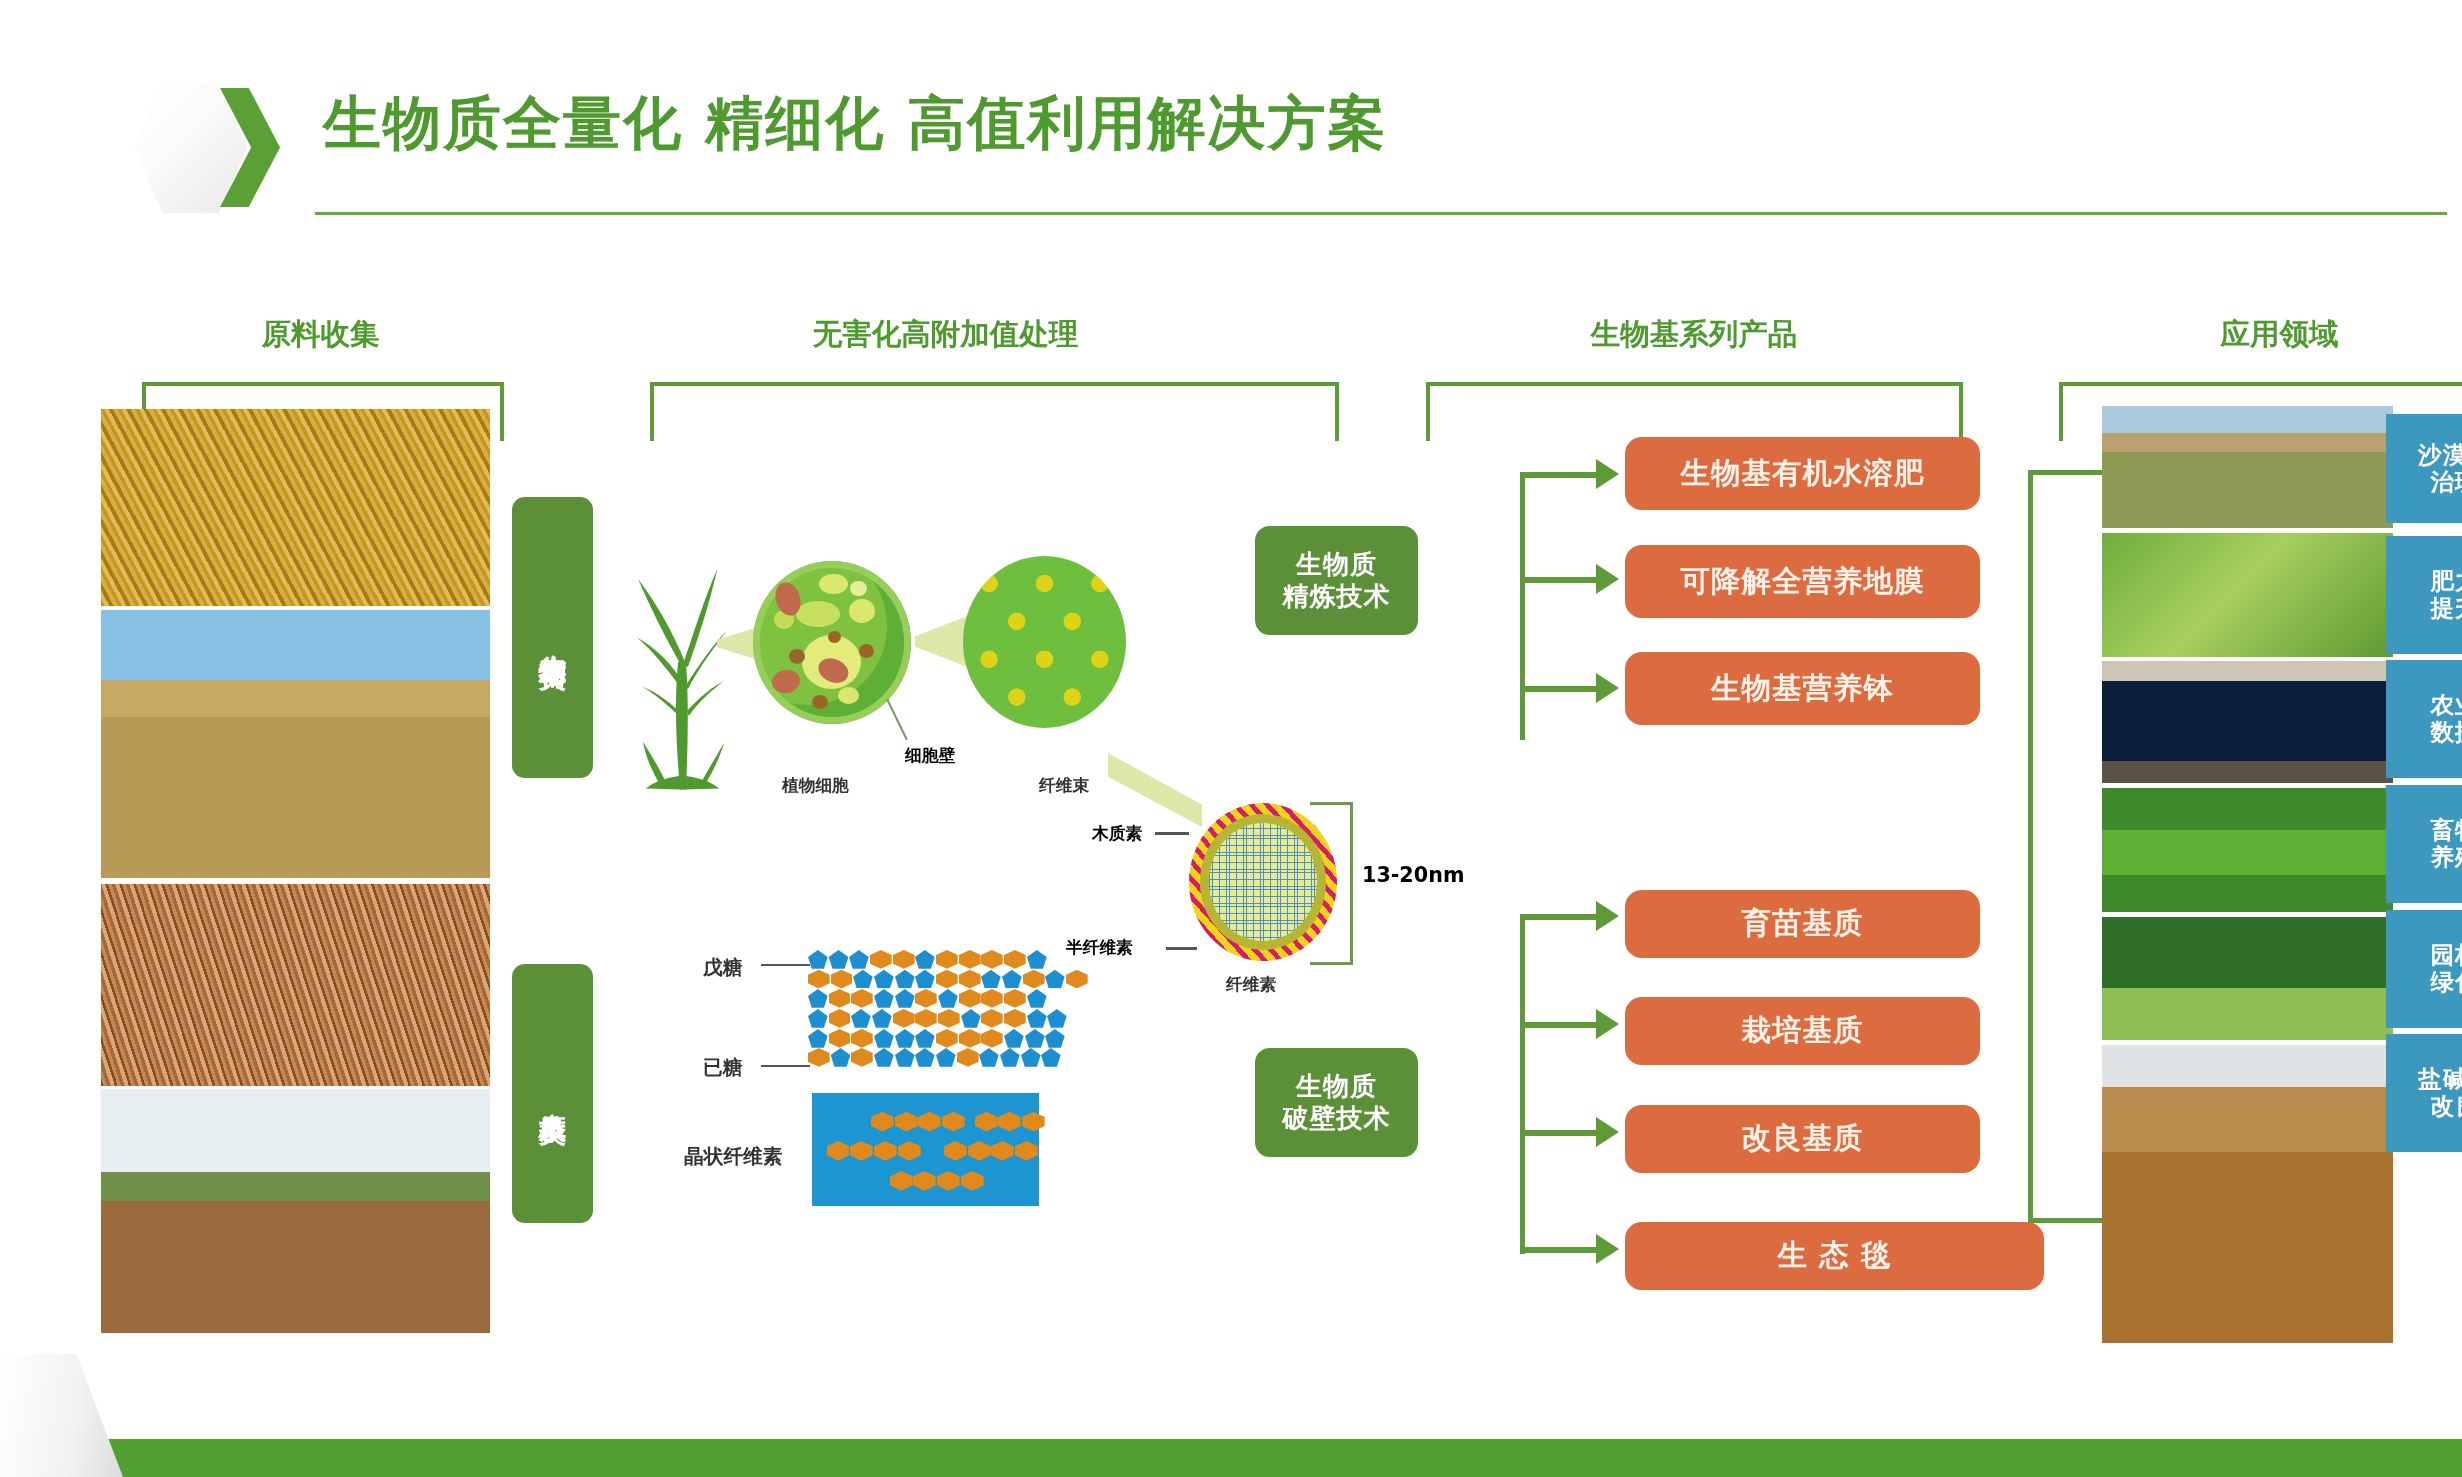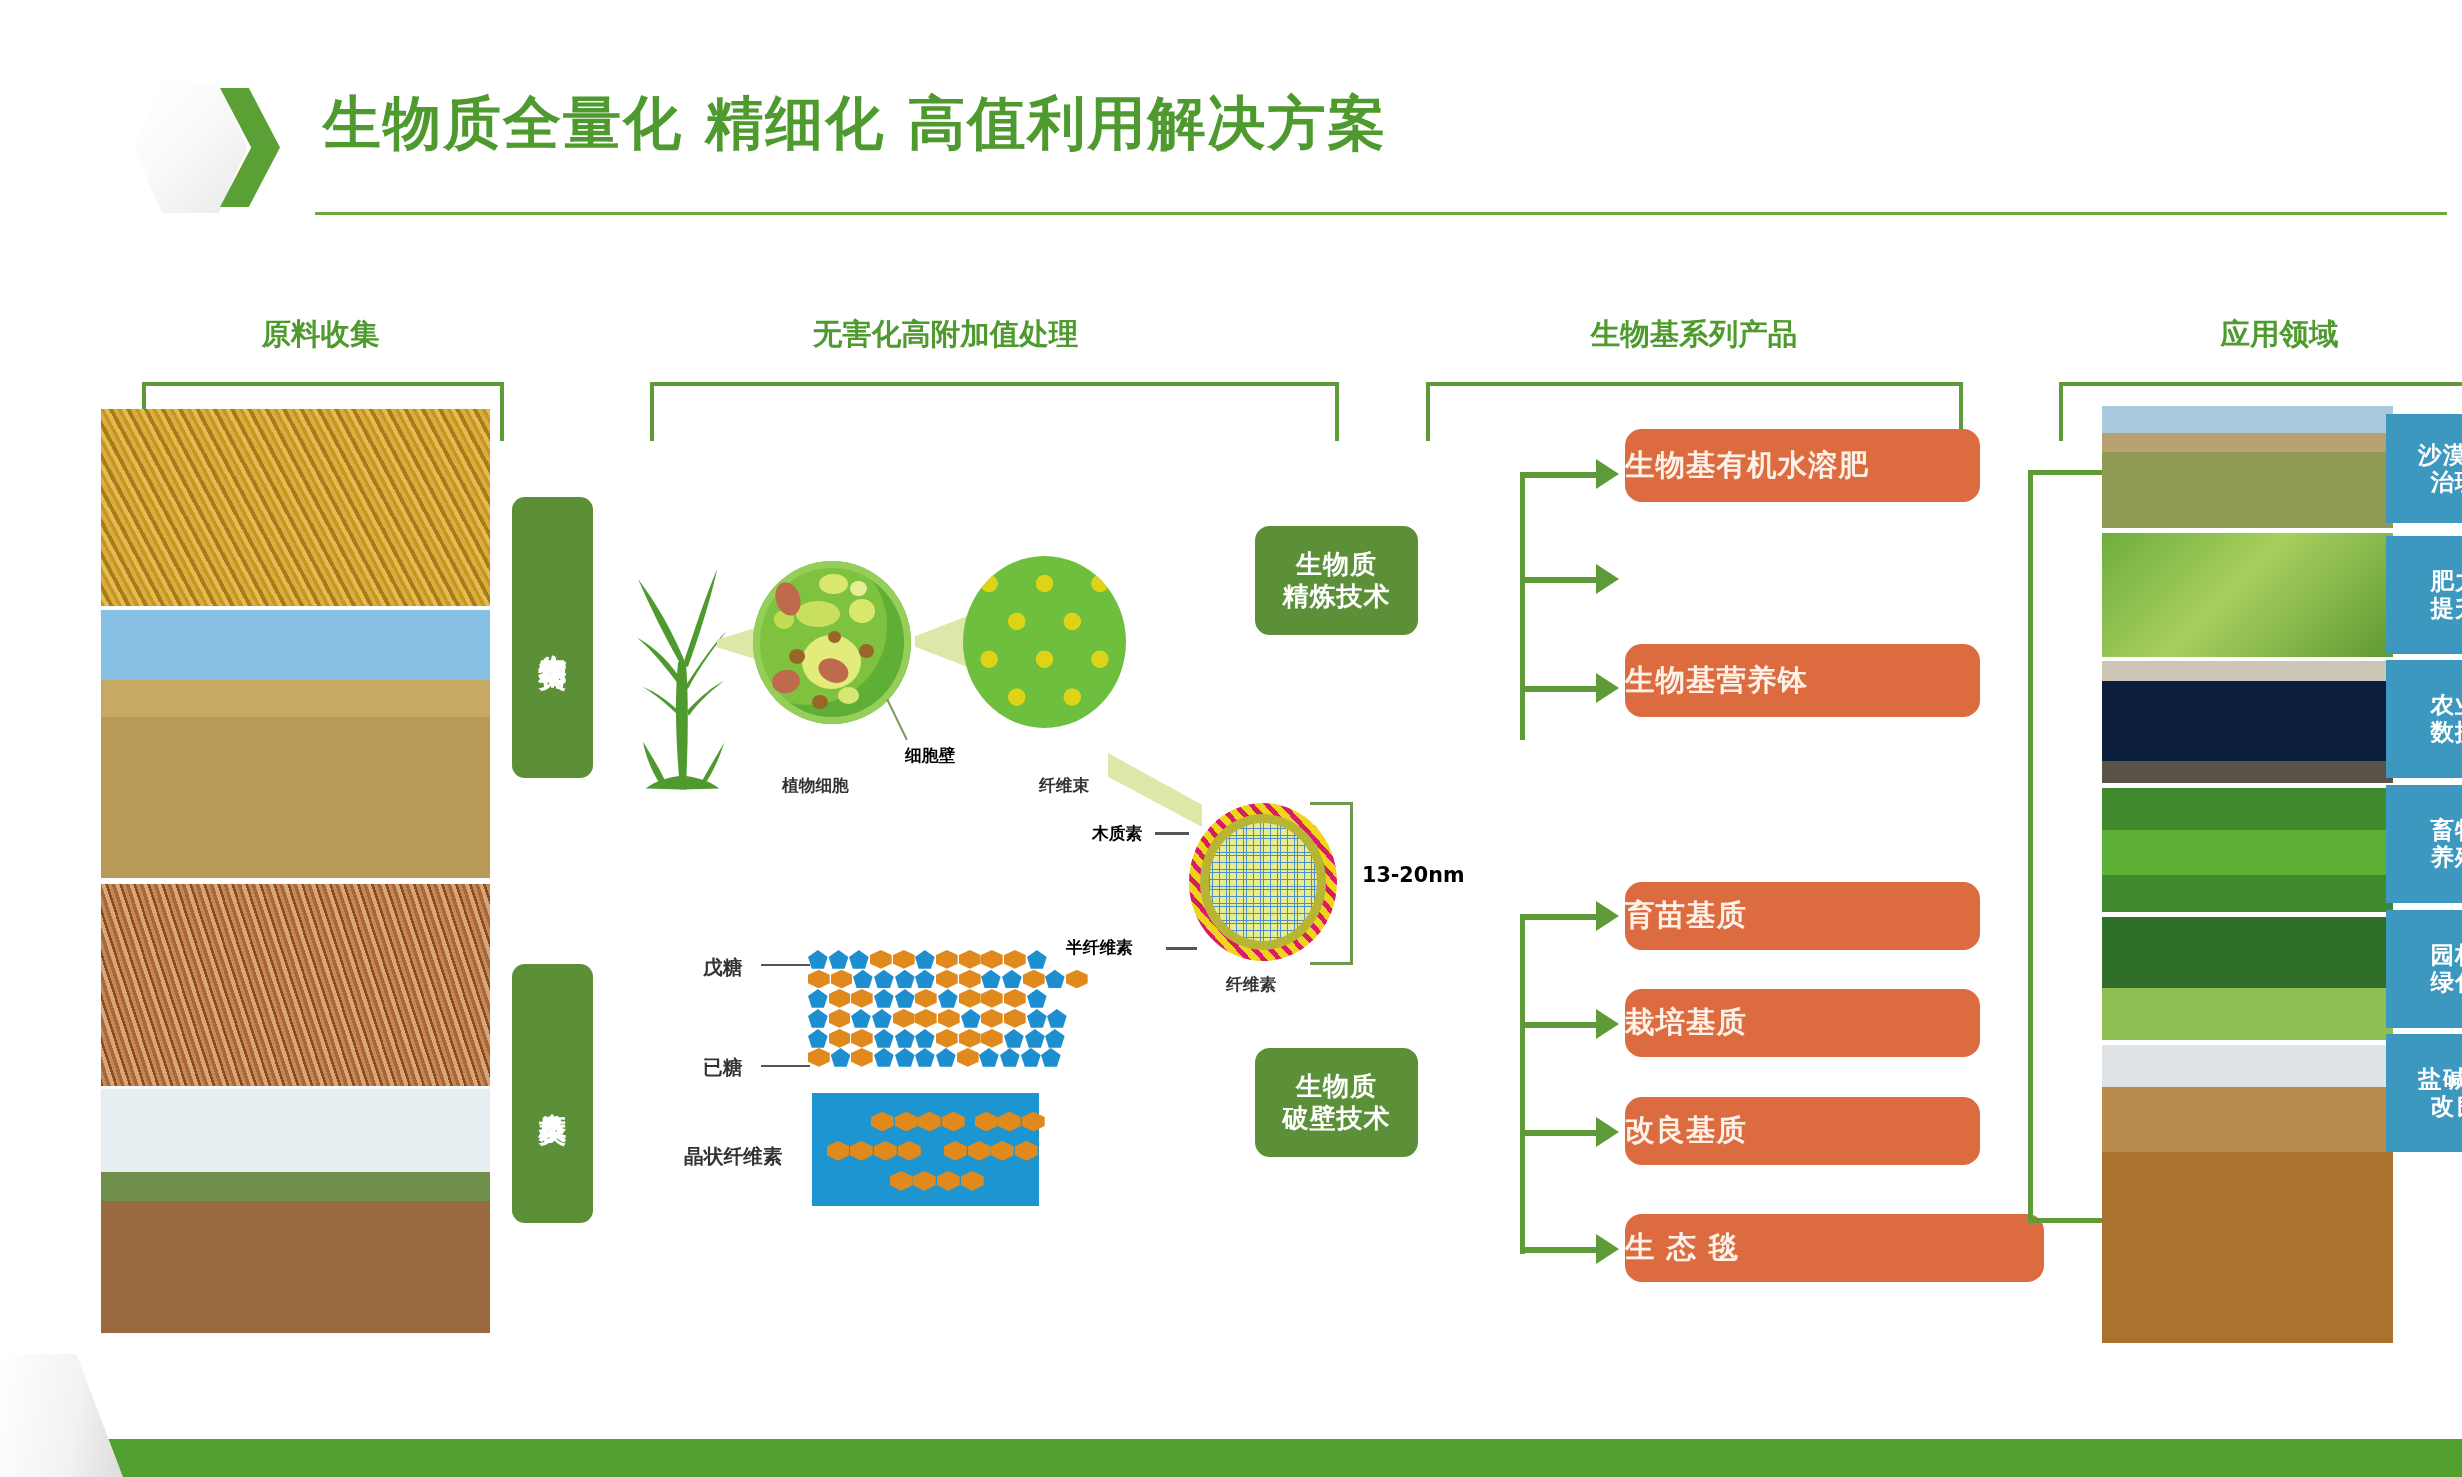--- a/index.html
+++ b/index.html
@@ -100,21 +100,21 @@
   .cr-hex{position:absolute;width:22.7px;height:19.7px;background:#e08a1e;
      clip-path:polygon(50% 0,100% 27%,100% 73%,50% 100%,0 73%,0 27%);}
 
   
   .techbox{position:absolute;background:#5c9038;border-radius:14.8px;
      display:flex;align-items:center;justify-content:center;text-align:center;}
   .techbox span{color:#fff;font-size:26px;font-weight:bold;line-height:1.22;letter-spacing:1px;}
 
   
   .prod{position:absolute;background:#dc6b40;border-radius:16.7px;
-     display:flex;align-items:center;}
+     display:flex;align-items:center;justify-content:center;margin-top:8px;}
   .prod span{color:#fdf1e8;font-size:29.5px;font-weight:bold;letter-spacing:1px;white-space:nowrap;}
 
   
   .trunk{position:absolute;background:#5e9b38;width:5.4px;}
   .abar{position:absolute;background:#5e9b38;height:6.4px;}
   .ahead{position:absolute;width:0;height:0;
      border-top:15.8px solid transparent;border-bottom:15.8px solid transparent;
      border-left:23.6px solid #5e9b38;}
 
   
@@ -353,20 +353,23 @@
   <div class="abar" style="left:1520px;top:472px;width:79px;"></div>
   <div class="ahead" style="left:1596px;top:459px;"></div>
   <div class="abar" style="left:1520px;top:577px;width:79px;"></div>
   <div class="ahead" style="left:1596px;top:564px;"></div>
   <div class="abar" style="left:1520px;top:686px;width:79px;"></div>
   <div class="ahead" style="left:1596px;top:673px;"></div>
 
   <div class="prod" style="left:1625px;top:429px;width:355px;height:73px;">
     <span>生物基有机水溶肥</span>
   </div>
+  <div class="prod" style="left:1625px;top:537px;width:355px;height:73px;">
+    <span>可降解全营养地膜</span>
+  </div>
   <div class="prod" style="left:1625px;top:644px;width:355px;height:73px;">
     <span>生物基营养钵</span>
   </div>
 
   <div class="techbox" style="left:1255px;top:1048px;width:163px;height:109px;">
     <span style="white-space:pre-line;">生物质
 破壁技术</span>
   </div>
 
   <div class="trunk" style="left:1520px;top:914px;height:340px;"></div>

